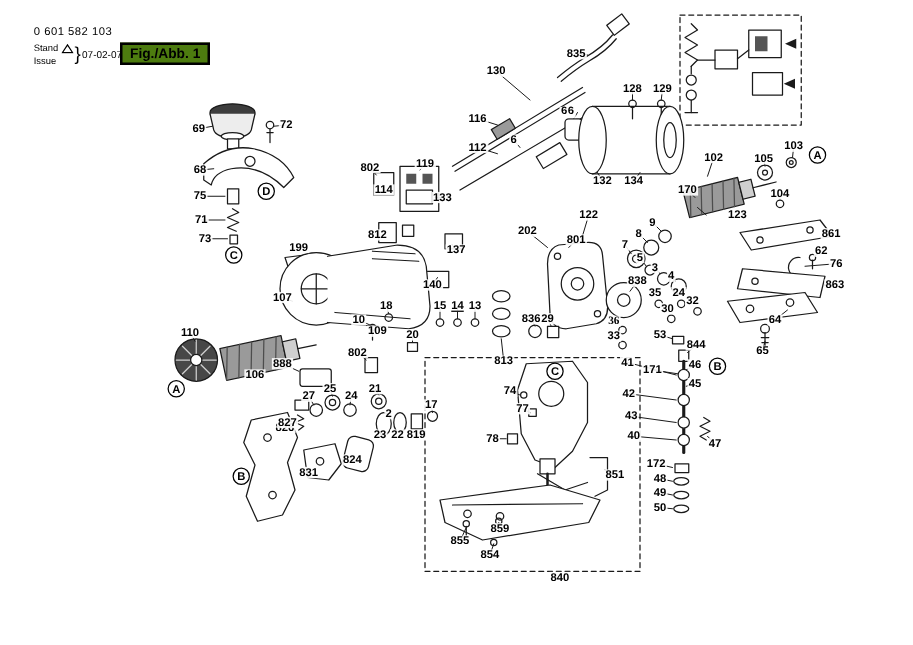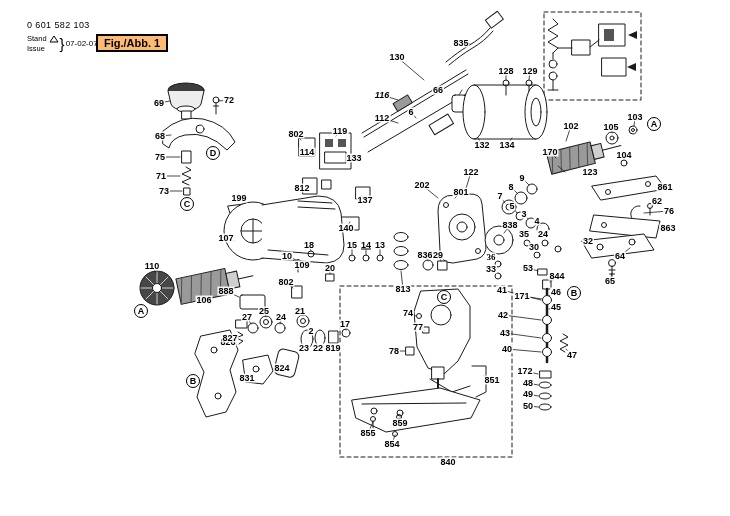--- a/index.html
+++ b/index.html
@@ -13,21 +13,21 @@
               border:1.6px solid #000;border-radius:50%;display:flex;align-items:center;
               justify-content:center;font-size:9px;font-weight:700;background:#fff;box-sizing:border-box;}
   .header-block{position:absolute;left:27px;top:20px;}
   .doc-number{font-size:9px;letter-spacing:.4px;}
   .stand-issue{display:flex;align-items:center;margin-top:4px;}
   .si-col{display:flex;flex-direction:column;font-size:7.5px;line-height:1.3;}
   .si-row{display:flex;align-items:center;gap:2px;}
   .si-brace{font-size:15px;font-weight:400;margin:0 1px;line-height:1;}
   .si-date{font-size:8px;}
   .fig-box{position:absolute;left:96px;top:34px;border:2px solid #000;padding:1px 6px;
-           font-size:11px;font-weight:700;background:#fdba74;}
+           font-size:11px;font-weight:700;background:#4d7c0f;}
   .footer-block{position:absolute;left:27px;top:421px;font-size:8px;line-height:1.22;}
   #leader-g line{stroke:#1a1a1a;stroke-width:.8;}
 </style>
 </head>
 <body>
 
 <div class="page">
 
   <svg class="scene" width="730" height="516" viewBox="0 0 730 516">
     <g stroke="#1a1a1a" stroke-width="1" fill="none" stroke-linejoin="round" stroke-linecap="round">
@@ -457,47 +457,47 @@
       <span class="part-label" style="left: 438px; top: 255px;">29</span>
       <span class="part-label" style="left: 296px; top: 134px;">802</span>
       <span class="part-label" style="left: 307px; top: 152px;">114</span>
       <span class="part-label" style="left: 340px; top: 131px;">119</span>
       <span class="part-label" style="left: 354px; top: 158px;">133</span>
       <span class="part-label" style="left: 302px; top: 188px;">812</span>
       <span class="part-label" style="left: 365px; top: 200px;">137</span>
       <span class="part-label" style="left: 346px; top: 228px;">140</span>
       <span class="part-label" style="left: 422px; top: 185px;">202</span>
       <span class="part-label" style="left: 471px; top: 172px;">122</span>
-      <span class="part-label" style="left: 382px; top: 95px; font-style: italic;">116</span>
+      <span class="part-label" style="left: 382px; top: 95px;">116</span>
       <span class="part-label" style="left: 382px; top: 118px;">112</span>
       <span class="part-label" style="left: 411px; top: 112px;">6</span>
       <span class="part-label" style="left: 397px; top: 57px;">130</span>
       <span class="part-label" style="left: 461px; top: 43px;">835</span>
-      <span class="part-label" style="left: 438px; top: 90px;">66</span>
+      <span class="part-label" style="left: 454px; top: 90px; font-family: Liberation Mono, monospace;">66</span>
       <span class="part-label" style="left: 506px; top: 71px;">128</span>
       <span class="part-label" style="left: 530px; top: 71px;">129</span>
       <span class="part-label" style="left: 482px; top: 145px;">132</span>
       <span class="part-label" style="left: 507px; top: 145px;">134</span>
       <span class="part-label" style="left: 461px; top: 192px;">801</span>
       <span class="part-label" style="left: 571px; top: 126px;">102</span>
       <span class="part-label" style="left: 611px; top: 127px;">105</span>
       <span class="part-label" style="left: 635px; top: 117px;">103</span>
       <span class="part-label" style="left: 624px; top: 155px;">104</span>
       <span class="part-label" style="left: 550px; top: 152px;">170</span>
       <span class="part-label" style="left: 590px; top: 172px;">123</span>
       <span class="part-label" style="left: 522px; top: 178px;">9</span>
       <span class="part-label" style="left: 511px; top: 187px;">8</span>
       <span class="part-label" style="left: 500px; top: 196px;">7</span>
       <span class="part-label" style="left: 512px; top: 206px;">5</span>
       <span class="part-label" style="left: 524px; top: 214px;">3</span>
       <span class="part-label" style="left: 537px; top: 221px;">4</span>
       <span class="part-label" style="left: 510px; top: 225px;">838</span>
       <span class="part-label" style="left: 524px; top: 234px;">35</span>
       <span class="part-label" style="left: 543px; top: 234px;">24</span>
-      <span class="part-label" style="left: 588px; top: 241px;">32</span>
+      <span class="part-label" style="left: 554px; top: 241px;">32</span>
       <span class="part-label" style="left: 534px; top: 247px;">30</span>
       <span class="part-label" style="left: 491px; top: 257px; font-family: Liberation Serif, serif;">36</span>
       <span class="part-label" style="left: 491px; top: 269px;">33</span>
       <span class="part-label" style="left: 665px; top: 187px; text-align: center;">861</span>
       <span class="part-label" style="left: 657px; top: 201px;">62</span>
       <span class="part-label" style="left: 669px; top: 211px;">76</span>
       <span class="part-label" style="left: 668px; top: 228px;">863</span>
       <span class="part-label" style="left: 620px; top: 256px;">64</span>
       <span class="part-label" style="left: 610px; top: 281px;">65</span>
       <span class="part-label" style="left: 528px; top: 268px;">53</span>

